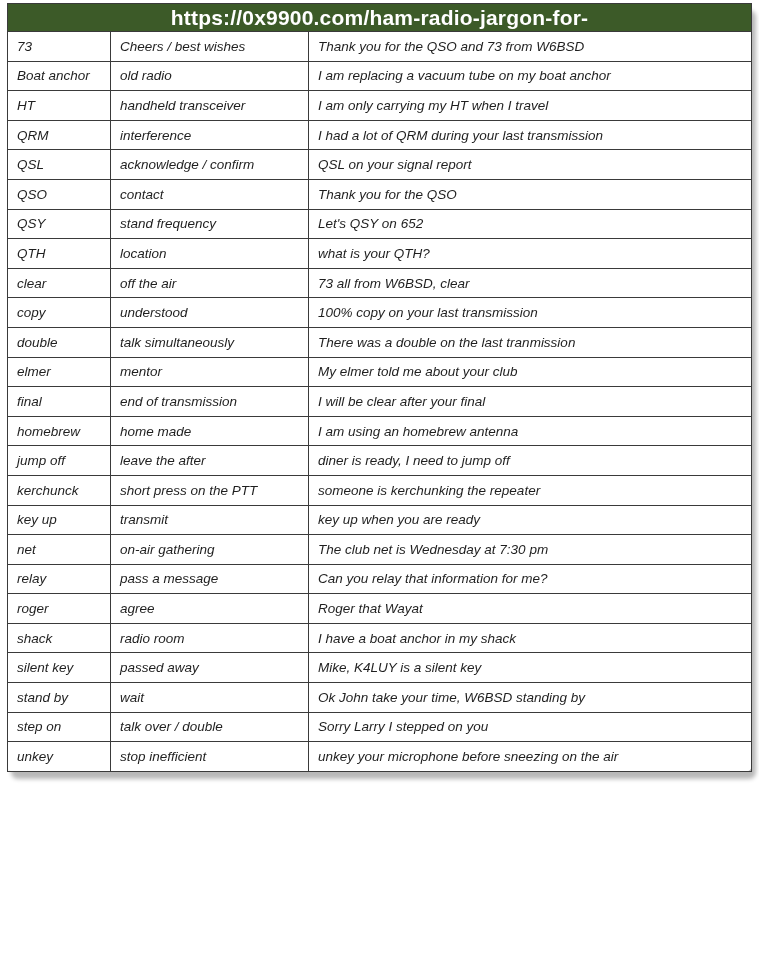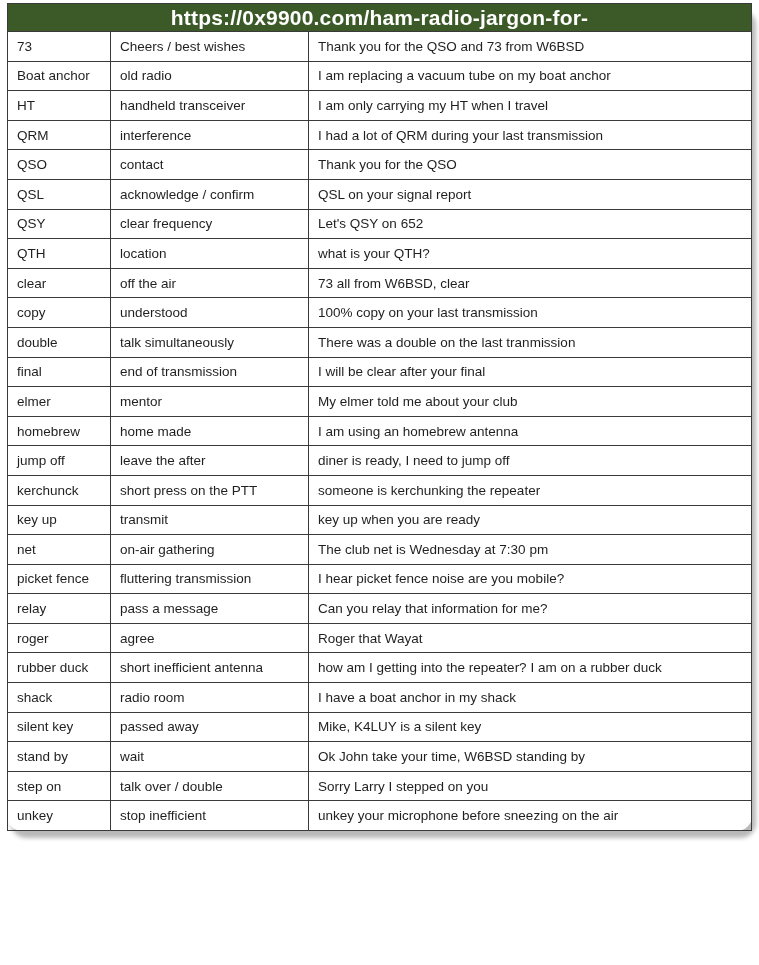--- a/index.html
+++ b/index.html
@@ -14,21 +14,21 @@
     height: 965px;
     overflow: hidden;
     background: #ffffff;
   }
   .panel {
     position: absolute;
     left: 7px;
     top: 3px;
     width: 745px;
     background: #ffffff;
-    border-radius: 15px;
+    border-radius: 7px;
     box-shadow: 4px 7px 4px 0 rgba(0,0,0,0.28);
   }
   .titlebar {
     box-sizing: border-box;
     height: 29px;
     background: var(--accent, #3C5A28);
     border: 1px solid var(--border, #3a3a3a);
     display: flex;
     align-items: center;
     justify-content: center;
@@ -38,20 +38,21 @@
     font-size: 21px;
     font-weight: bold;
     letter-spacing: 0.2px;
     white-space: nowrap;
   }
   table.jargon {
     width: 100%;
     border-collapse: collapse;
     table-layout: fixed;
     margin-top: -1px;
+    font-style: italic;
   }
   table.jargon td {
     box-sizing: border-box;
     border: 1px solid var(--border, #3a3a3a);
     height: 29.6px;
     padding: 0 9px;
     font-size: 13.5px;
     color: var(--text, #1f1f1f);
     vertical-align: middle;
     white-space: nowrap;
@@ -90,32 +91,32 @@
     <td>HT</td>
     <td>handheld transceiver</td>
     <td>I am only carrying my HT when I travel</td>
   </tr>
           <tr>
     <td>QRM</td>
     <td>interference</td>
     <td>I had a lot of QRM during your last transmission</td>
   </tr>
           <tr>
+    <td>QSL</td>
+    <td>acknowledge / confirm</td>
+    <td>QSL on your signal report</td>
+  </tr>
+          <tr>
     <td>QSO</td>
     <td>contact</td>
     <td>Thank you for the QSO</td>
   </tr>
           <tr>
-    <td>QSL</td>
-    <td>acknowledge / confirm</td>
-    <td>QSL on your signal report</td>
-  </tr>
-          <tr>
     <td>QSY</td>
-    <td>clear frequency</td>
+    <td>stand frequency</td>
     <td>Let's QSY on 652</td>
   </tr>
           <tr>
     <td>QTH</td>
     <td>location</td>
     <td>what is your QTH?</td>
   </tr>
           <tr>
     <td>clear</td>
     <td>off the air</td>
@@ -125,30 +126,30 @@
     <td>copy</td>
     <td>understood</td>
     <td>100% copy on your last transmission</td>
   </tr>
           <tr>
     <td>double</td>
     <td>talk simultaneously</td>
     <td>There was a double on the last tranmission</td>
   </tr>
           <tr>
+    <td>elmer</td>
+    <td>mentor</td>
+    <td>My elmer told me about your club</td>
+  </tr>
+          <tr>
     <td>final</td>
     <td>end of transmission</td>
     <td>I will be clear after your final</td>
   </tr>
           <tr>
-    <td>elmer</td>
-    <td>mentor</td>
-    <td>My elmer told me about your club</td>
-  </tr>
-          <tr>
     <td>homebrew</td>
     <td>home made</td>
     <td>I am using an homebrew antenna</td>
   </tr>
           <tr>
     <td>jump off</td>
     <td>leave the after</td>
     <td>diner is ready, I need to jump off</td>
   </tr>
           <tr>
@@ -160,38 +161,28 @@
     <td>key up</td>
     <td>transmit</td>
     <td>key up when you are ready</td>
   </tr>
           <tr>
     <td>net</td>
     <td>on-air gathering</td>
     <td>The club net is Wednesday at 7:30 pm</td>
   </tr>
           <tr>
-    <td>picket fence</td>
-    <td>fluttering transmission</td>
-    <td>I hear picket fence noise are you mobile?</td>
-  </tr>
-          <tr>
     <td>relay</td>
     <td>pass a message</td>
     <td>Can you relay that information for me?</td>
   </tr>
           <tr>
     <td>roger</td>
     <td>agree</td>
     <td>Roger that Wayat</td>
-  </tr>
-          <tr>
-    <td>rubber duck</td>
-    <td>short inefficient antenna</td>
-    <td>how am I getting into the repeater? I am on a rubber duck</td>
   </tr>
           <tr>
     <td>shack</td>
     <td>radio room</td>
     <td>I have a boat anchor in my shack</td>
   </tr>
           <tr>
     <td>silent key</td>
     <td>passed away</td>
     <td>Mike, K4LUY is a silent key</td>

